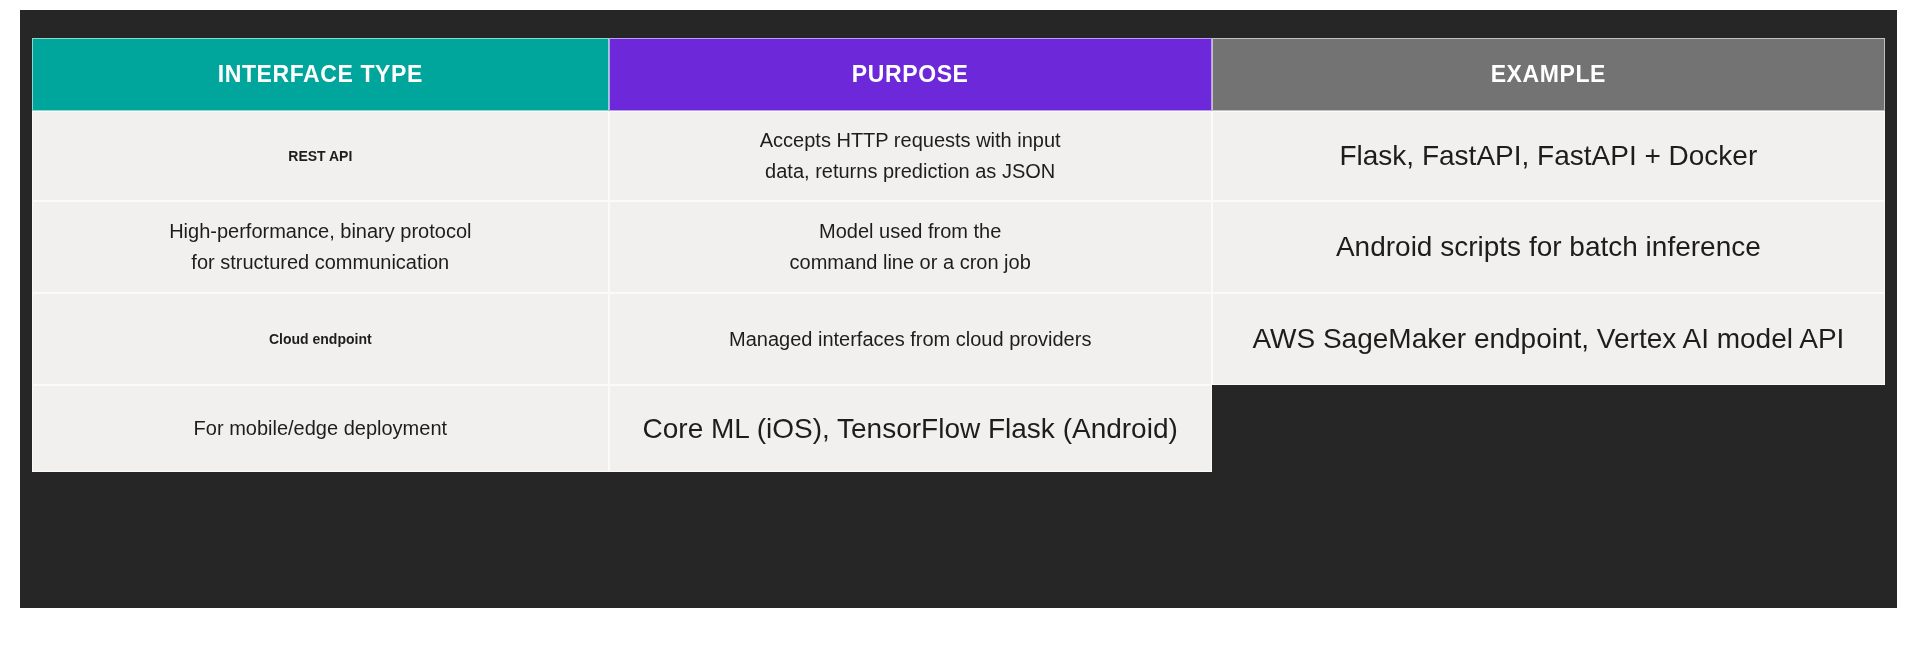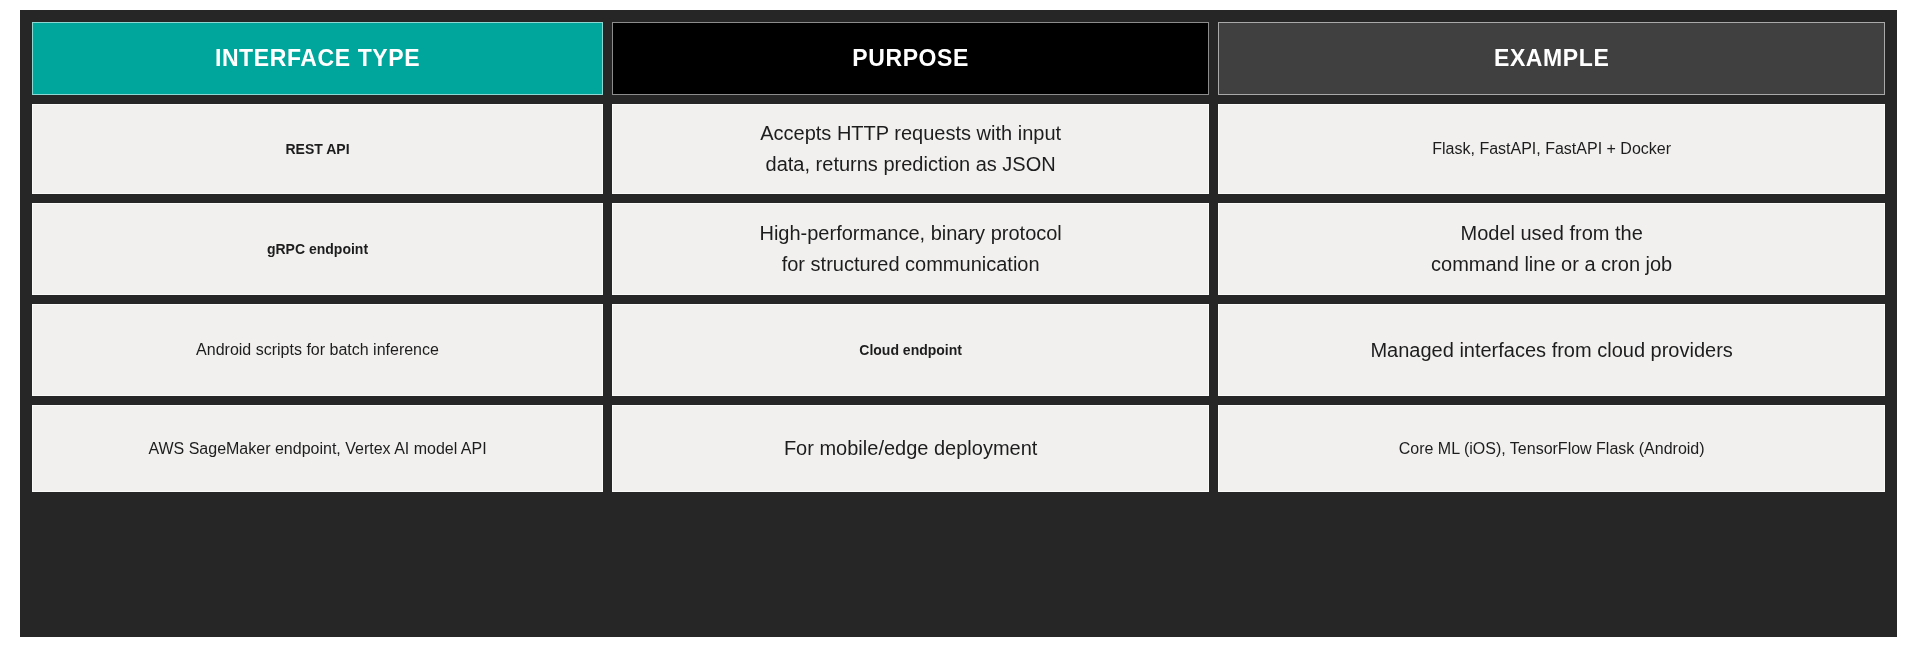--- a/index.html
+++ b/index.html
@@ -6,74 +6,72 @@
   html, body {
     width: 1920px;
     height: 646px;
     background: #FFFFFF;
     overflow: hidden;
     font-family: "Liberation Sans", sans-serif;
   }
   .table-frame {
     margin: 10px 23px 10px 20px;
     background: #262626;
-    padding: 12px 12px 14px 12px;
+    padding: 28px 12px 14px 12px;
     display: grid;
     grid-template-columns: 567fr 593fr 662fr;
     grid-template-rows: 73px 90px 92px 92px 87px 122px;
-    gap: 9px;
   }
   .cell {
     background: #F1F0EF;
     border: 1px solid #FAFAF9;
     display: flex;
     align-items: center;
     justify-content: center;
     text-align: center;
     color: #1D1D1D;
     padding: 6px 18px;
   }
   .th {
     color: #FFFFFF;
     font-weight: 700;
     font-size: 23px;
     letter-spacing: 0.6px;
     border: 1px solid rgba(255,255,255,0.55);
   }
   .th-interface { background: #00A69B; }
-  .th-purpose   { background: #000000; }
-  .th-example   { background: #404040; }
+  .th-purpose   { background: #6d28d9; }
+  .th-example   { background: #737373; }
   .cell-type {
     font-weight: 700;
     font-size: 14px;
   }
   .cell-purpose {
     font-size: 20px;
     line-height: 1.55;
     white-space: pre-line;
   }
   .cell-example {
-    font-size: 16px;
+    font-size: 28px;
   }
 </style>
 </head>
 <body>
 
 <div class="table-frame">
 
   <div class="cell th th-interface">INTERFACE TYPE</div>
   <div class="cell th th-purpose">PURPOSE</div>
   <div class="cell th th-example">EXAMPLE</div>
 
   <div class="cell cell-type">REST API</div>
   <div class="cell cell-purpose">Accepts HTTP requests with input
 data, returns prediction as JSON</div>
   <div class="cell cell-example">Flask, FastAPI, FastAPI + Docker</div>
 
-  <div class="cell cell-type">gRPC endpoint</div>
   <div class="cell cell-purpose">High-performance, binary protocol
 for structured communication</div>
 
   <div class="cell cell-purpose">Model used from the
 command line or a cron job</div>
   <div class="cell cell-example">Android scripts for batch inference</div>
 
   <div class="cell cell-type">Cloud endpoint</div>
   <div class="cell cell-purpose">Managed interfaces from cloud providers</div>
   <div class="cell cell-example">AWS SageMaker endpoint, Vertex AI model API</div>

